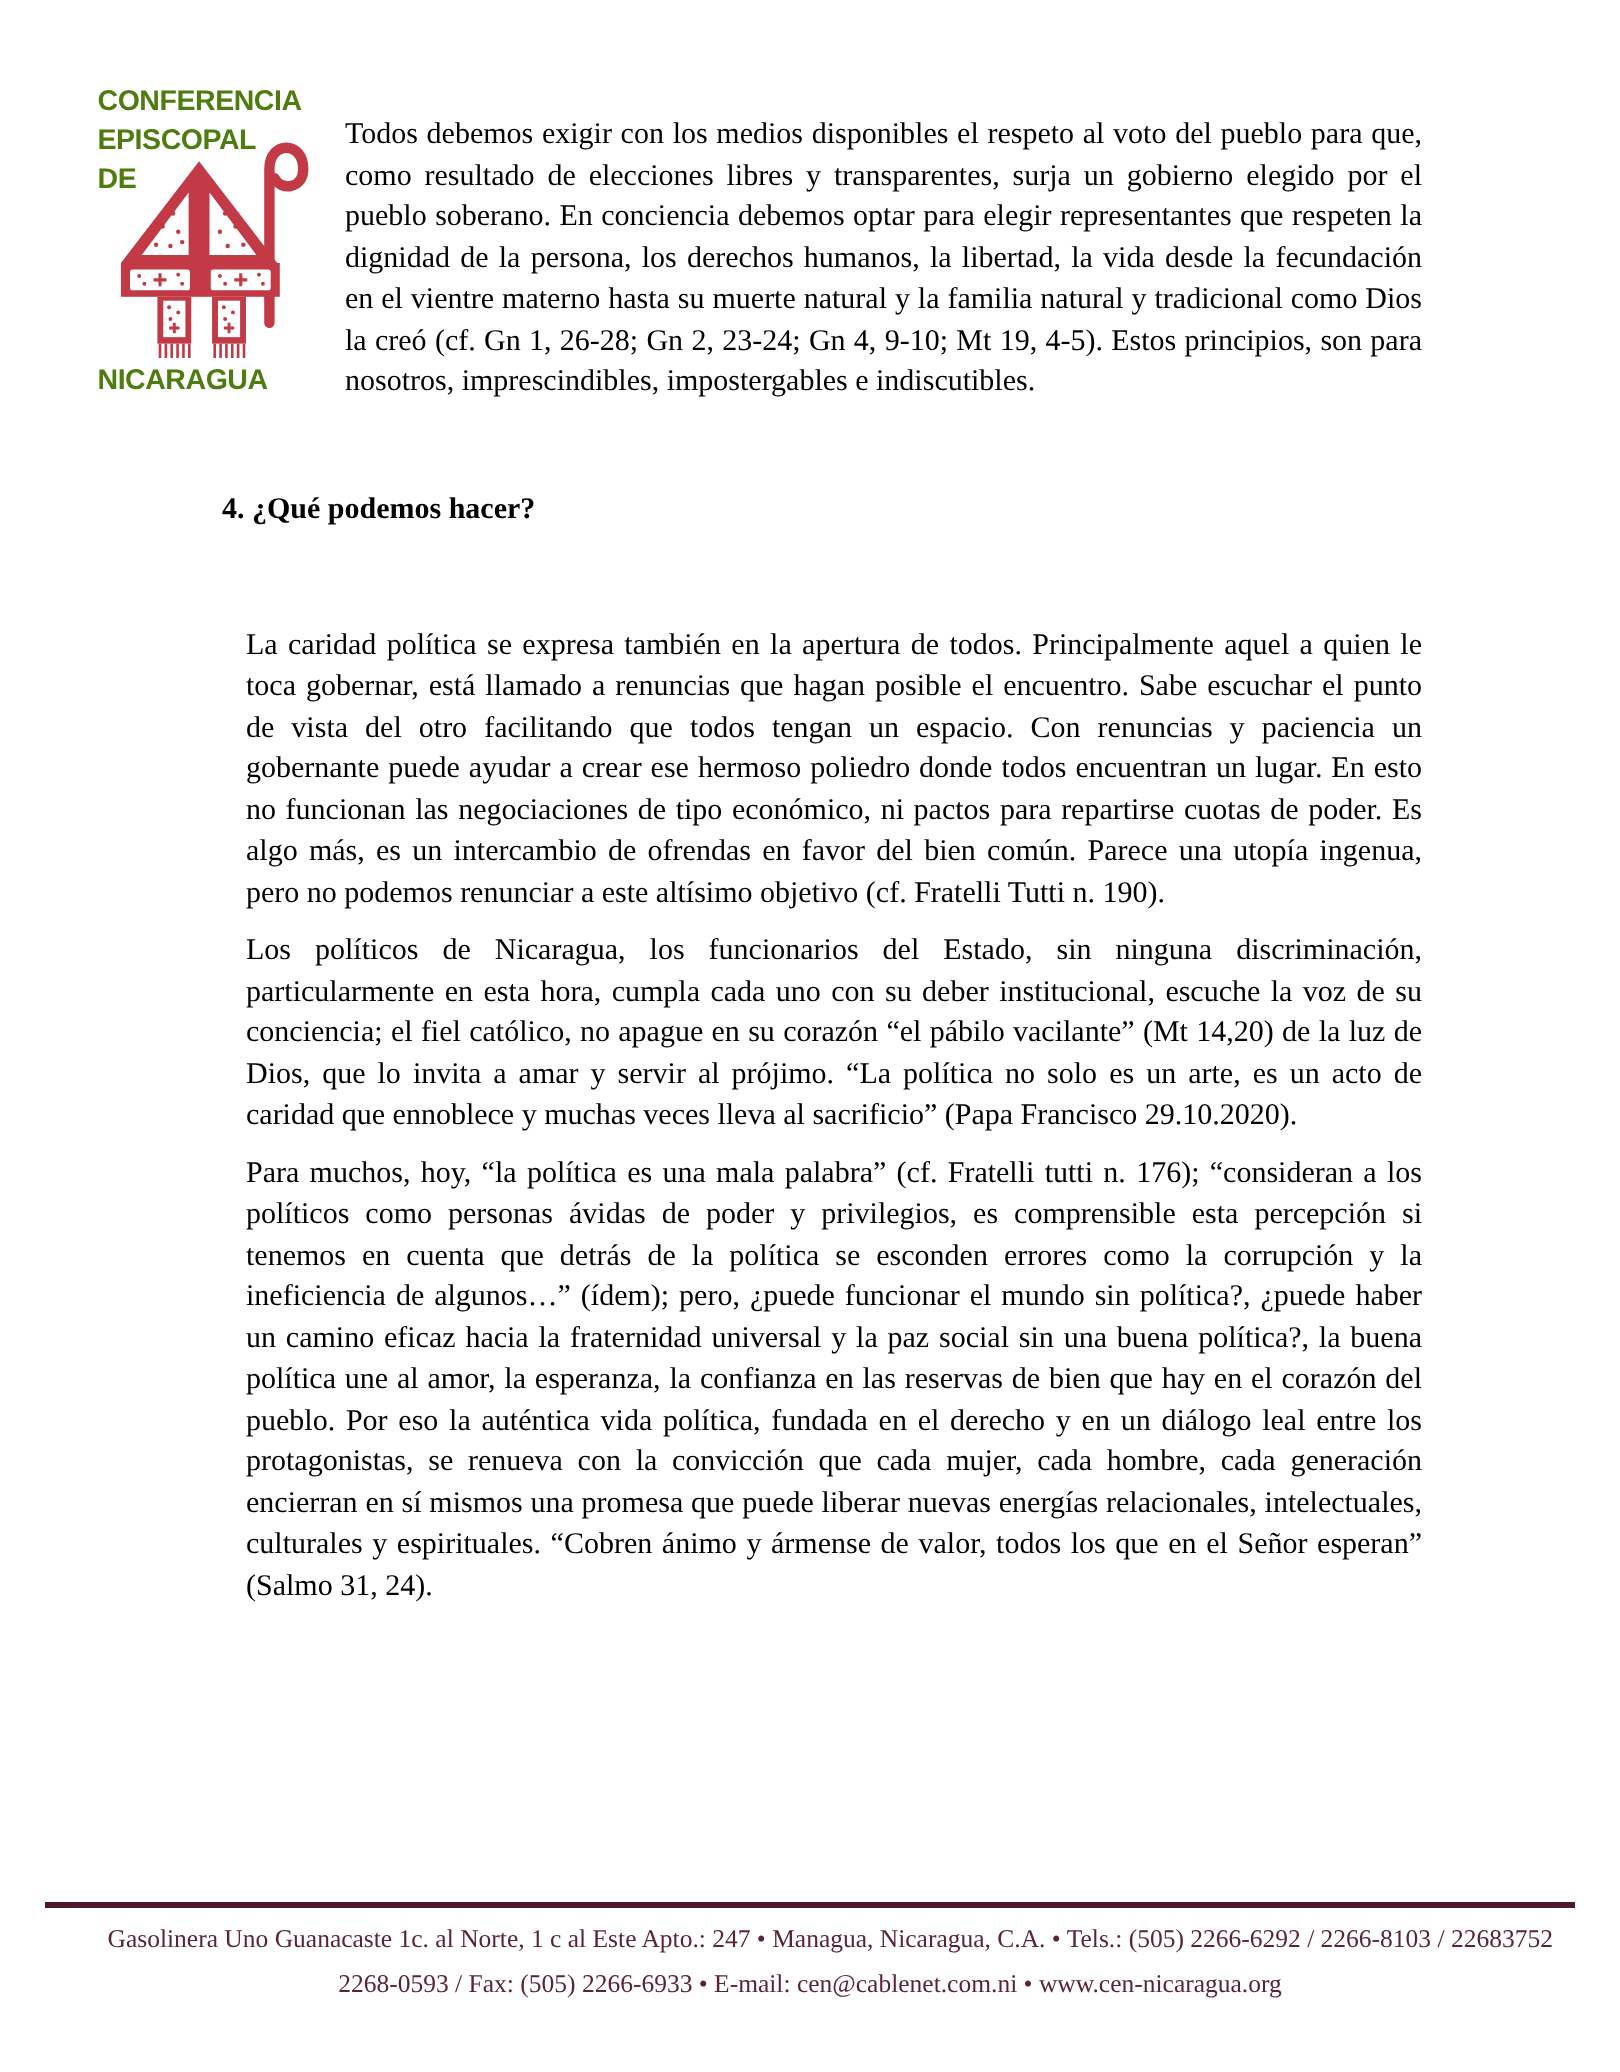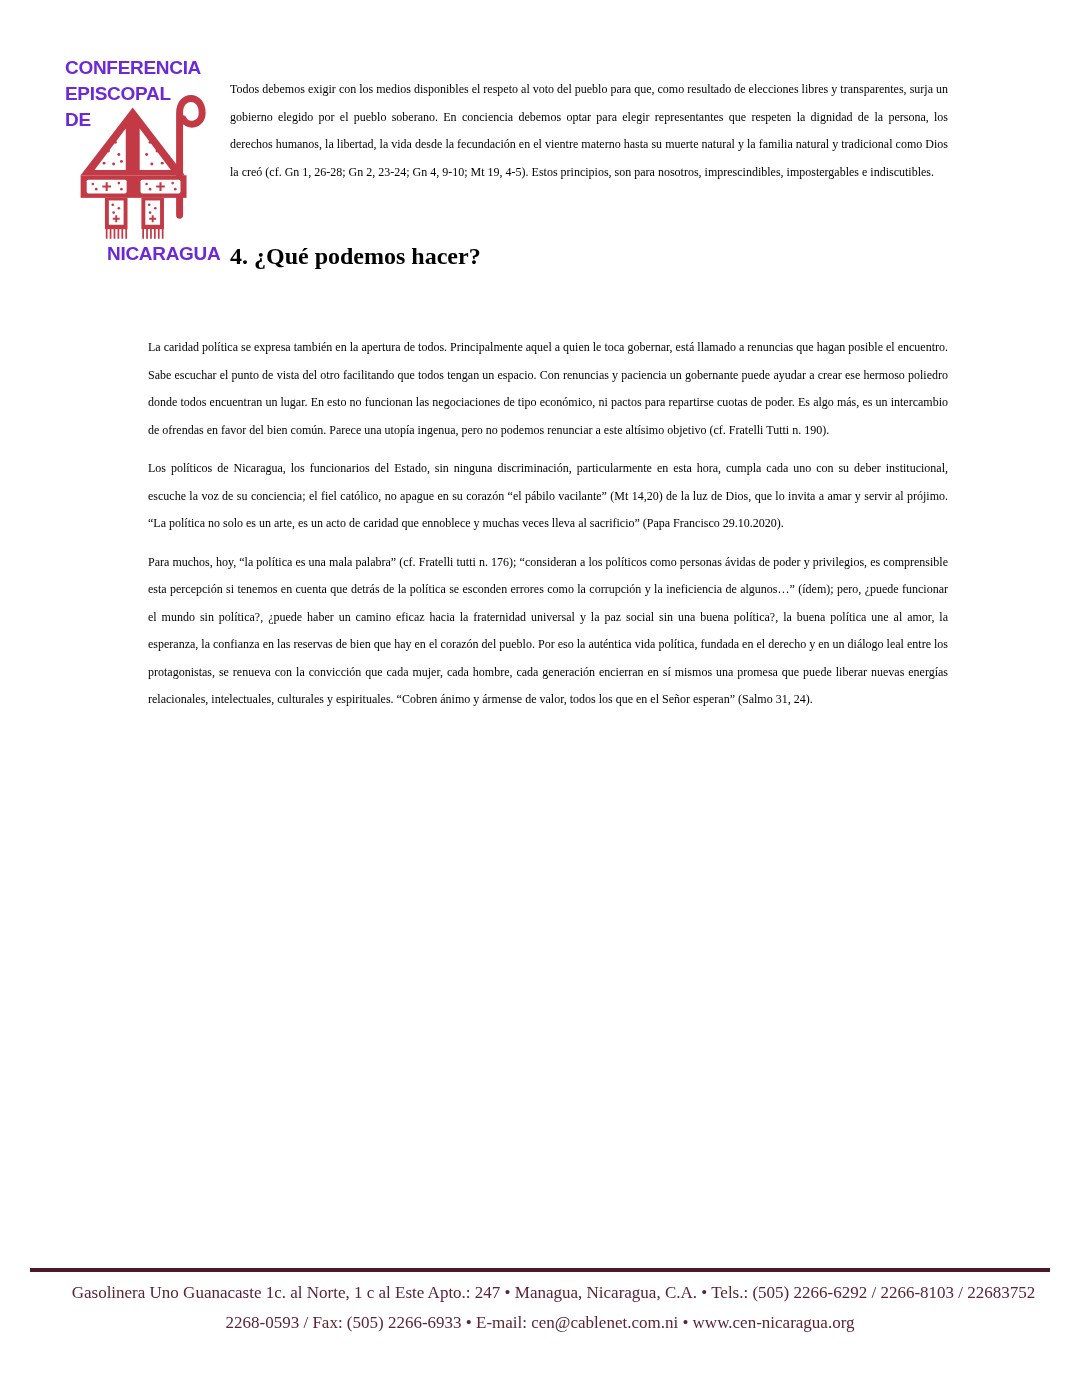--- a/index.html
+++ b/index.html
@@ -17,60 +17,59 @@
   .logo {
     position: absolute;
     left: 65px;
     top: 55px;
     width: 152px;
     height: 212px;
   }
   .logo-word {
     font-family: "Liberation Sans", sans-serif;
     font-weight: bold;
-    color: #6d28d9;
+    color: #4d7c0f;
     font-size: 19px;
     line-height: 26px;
     letter-spacing: -0.3px;
     white-space: nowrap;
   }
   .logo-word.w4 {
     position: absolute;
     left: 0;
     top: 186px;
-    margin-left: 42px;
   }
   .logo-svg {
     position: absolute;
     left: 8px;
     top: 30px;
     width: 142px;
     height: 158px;
   }
 
   
   .content {
     position: absolute;
     left: 148px;
     top: 76px;
     width: 800px;
   }
   .para {
-    font-size: 12px;
+    font-size: 20px;
     line-height: 27.5px;
     text-align: justify;
-    margin: 0 0 11px 0;
+    margin: 0 0 11px 16px;
   }
   .logo-float-spacer {
     float: left;
     width: 82px;
     height: 193px;
   }
   .heading {
-    font-size: 24px;
+    font-size: 20px;
     line-height: 28px;
     font-weight: bold;
     margin: 56px 0 64px 0;
   }
 
   
   .footer {
     position: absolute;
     left: 0;
     top: 1268px;

